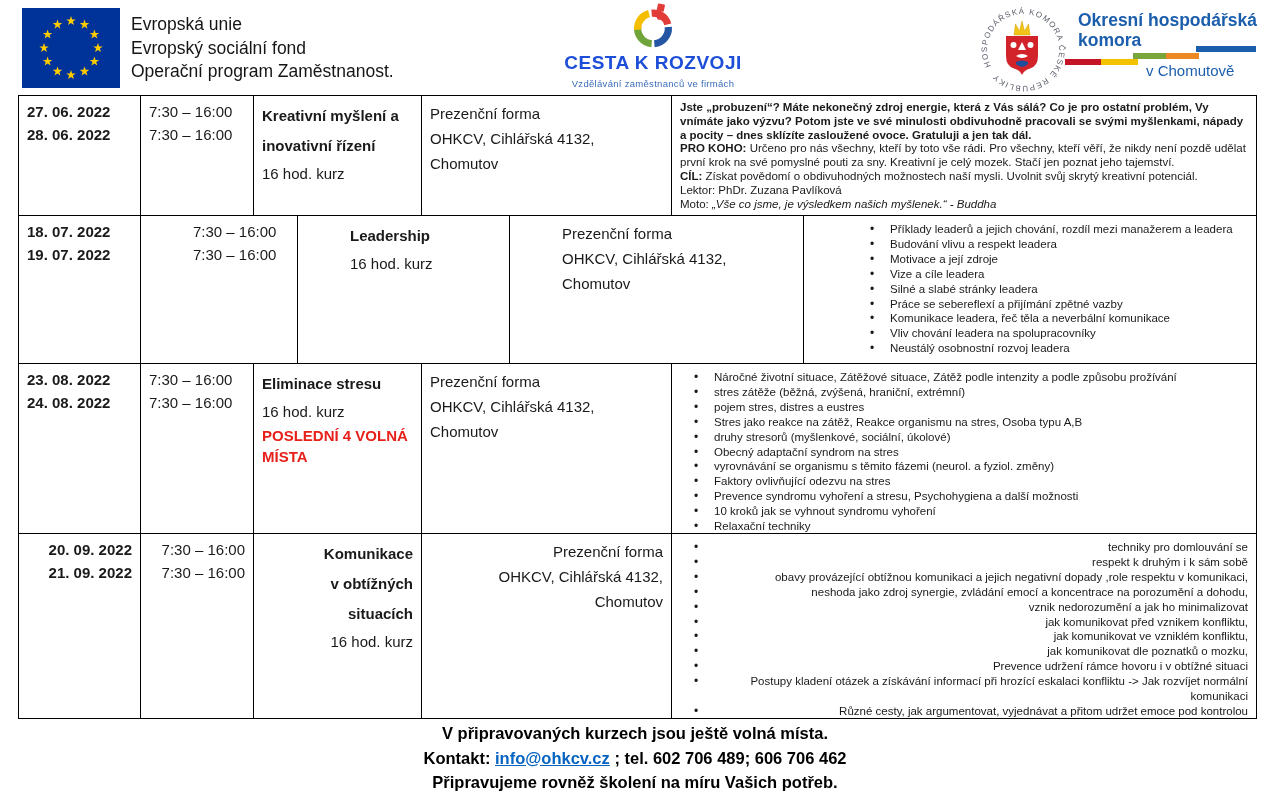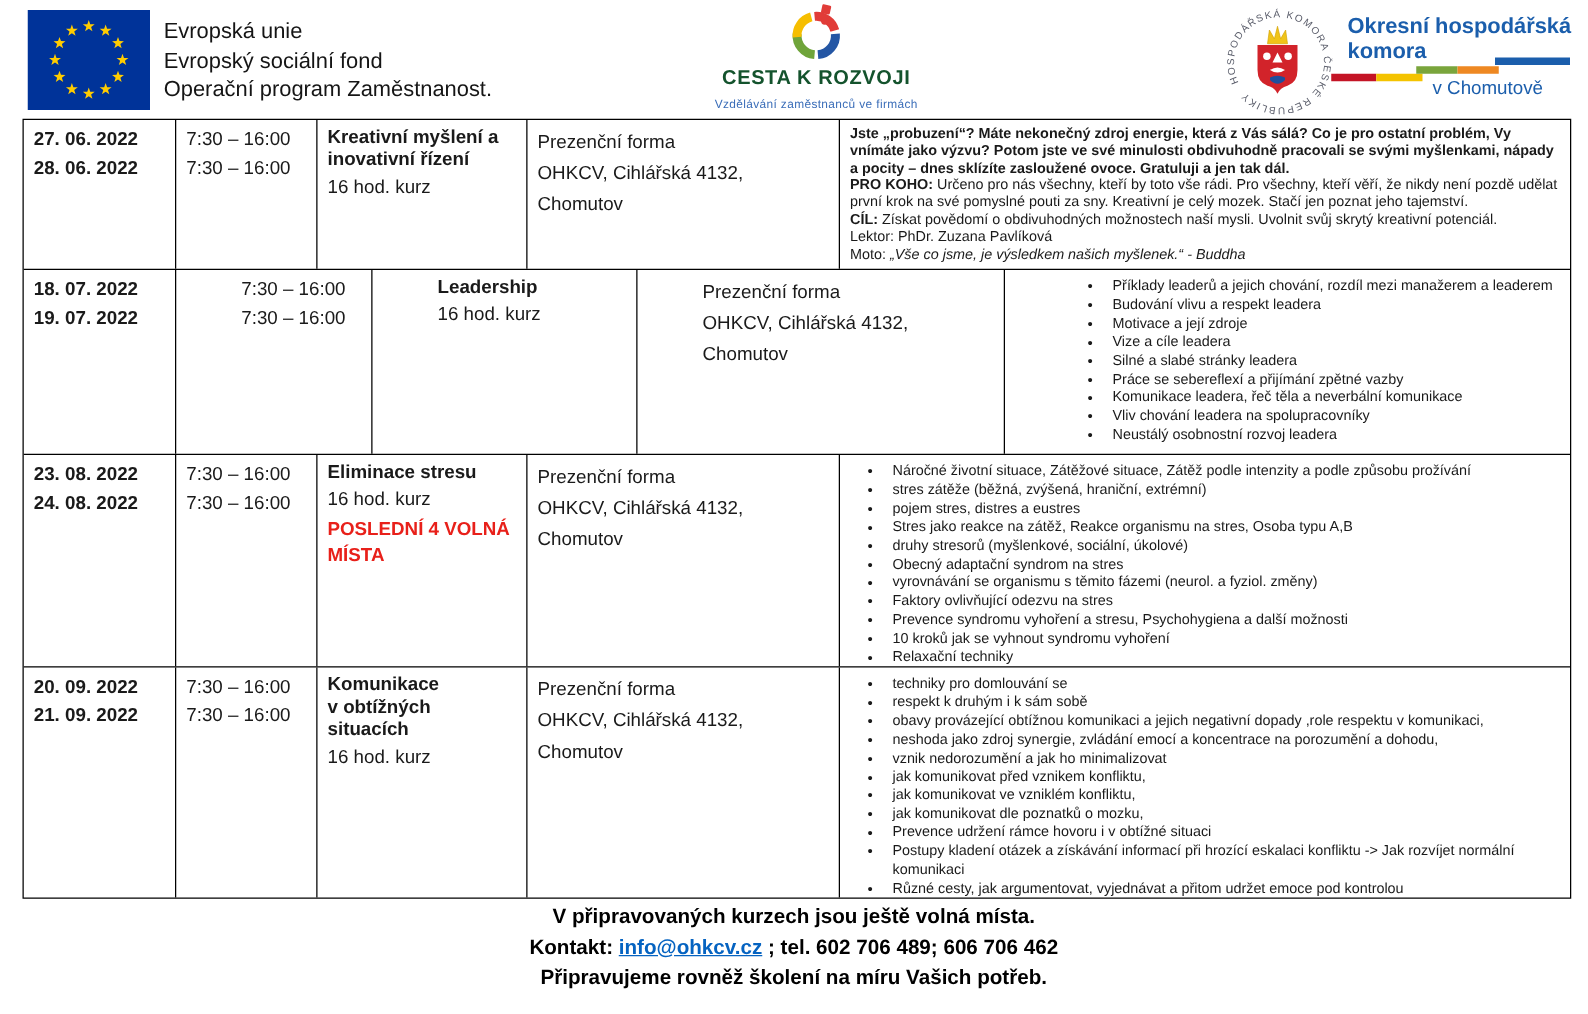--- a/index.html
+++ b/index.html
@@ -6,36 +6,36 @@
   body{
     width:1270px;height:811px;position:relative;overflow:hidden;
     background:#ffffff;color:#1a1a1a;
     font-family:"Liberation Sans", sans-serif;
   }
   
   .eu-flag{position:absolute;left:22px;top:8px;}
   .eu-text{position:absolute;left:131px;top:13px;font-size:17.5px;line-height:23.5px;color:#151515;}
   .cesta{position:absolute;left:538px;top:2px;width:230px;text-align:center;}
   .cesta-ring{display:block;margin:0 auto;}
-  .cesta-title{font-size:16px;font-weight:bold;color:#14532d;letter-spacing:.5px;line-height:24px;margin-top:1px;}
+  .cesta-title{font-size:19px;font-weight:bold;color:#1d4ed8;letter-spacing:.5px;line-height:24px;margin-top:1px;}
   .cesta-sub{font-size:9.5px;color:#3a6db8;margin-top:3px;letter-spacing:.3px;}
   .seal{position:absolute;left:978px;top:4px;}
   .ohk-title{position:absolute;left:1078px;top:10px;font-size:17.5px;font-weight:bold;color:#1b5eac;line-height:20px;}
   .bar{position:absolute;height:6px;}
   .ohk-sub{position:absolute;left:1146px;top:62px;font-size:15px;color:#1b5eac;}
   
   .ctable{position:absolute;left:18px;top:95px;width:1239px;border:1px solid #000;box-sizing:border-box;}
   .trow{display:grid;grid-template-columns:122px 113px 168px 250px 1fr;border-bottom:1px solid #000;box-sizing:border-box;}
   .trow:last-child{border-bottom:none;}
-  .r0{height:120px;}.r1{height:148px;gap:44px;}.r2{height:170px;}.r3{height:184px;}
+  .r0{height:120px;}.r1{height:148px;gap:44px;}.r2{height:170px;}.r3{height:184px;text-align:right;}
   .cell{border-right:1px solid #000;box-sizing:border-box;padding:5px 8px 2px 8px;overflow:hidden;}
   .cell:last-child{border-right:none;padding-left:8px;}
   .dates div{font-size:15px;font-weight:bold;line-height:22.5px;white-space:nowrap;}
   .times div{font-size:15px;line-height:22.5px;white-space:nowrap;}
-  .course-title{font-size:15px;font-weight:bold;line-height:18px;white-space:pre-line;}
+  .course-title{font-size:15px;font-weight:bold;line-height:30px;white-space:pre-line;}
   .course-sub{font-size:15px;line-height:21.5px;margin-top:2px;}
   .course-note{font-size:15px;font-weight:bold;line-height:21.5px;margin-top:2px;color:#e8201a;white-space:pre-line;}
   .fmt div{font-size:15px;line-height:25px;}
   .desc p{margin:0;font-size:11.5px;line-height:13.8px;}
   .desc .intro{font-weight:bold;}
   .desc b{font-weight:bold;}
   .desc i{font-style:italic;}
   .bullets{margin:1px 0 0 0;padding:0;list-style:none;font-size:11.5px;}
   .bullets li{position:relative;padding-left:34px;line-height:14.9px;}
   .bullets li::before{content:"\2022";position:absolute;left:14px;font-size:12px;}
@@ -157,21 +157,21 @@
       <div class="course-title">Leadership</div>
       <div class="course-sub">16 hod. kurz</div>
     </div>
     <div class="cell fmt">
       <div>Prezenční forma</div>
       <div>OHKCV, Cihlářská 4132,</div>
       <div>Chomutov</div>
     </div>
     <div class="cell">
       <ul class="bullets">
-          <li>Příklady leaderů a jejich chování, rozdíl mezi manažerem a leaderem</li>
+          <li>Příklady leaderů a jejich chování, rozdíl mezi manažerem a leadera</li>
           <li>Budování vlivu a respekt leadera</li>
           <li>Motivace a její zdroje</li>
           <li>Vize a cíle leadera</li>
           <li>Silné a slabé stránky leadera</li>
           <li>Práce se sebereflexí a přijímání zpětné vazby</li>
           <li>Komunikace leadera, řeč těla a neverbální komunikace</li>
           <li>Vliv chování leadera na spolupracovníky</li>
           <li>Neustálý osobnostní rozvoj leadera</li>
         </ul>
     </div>

